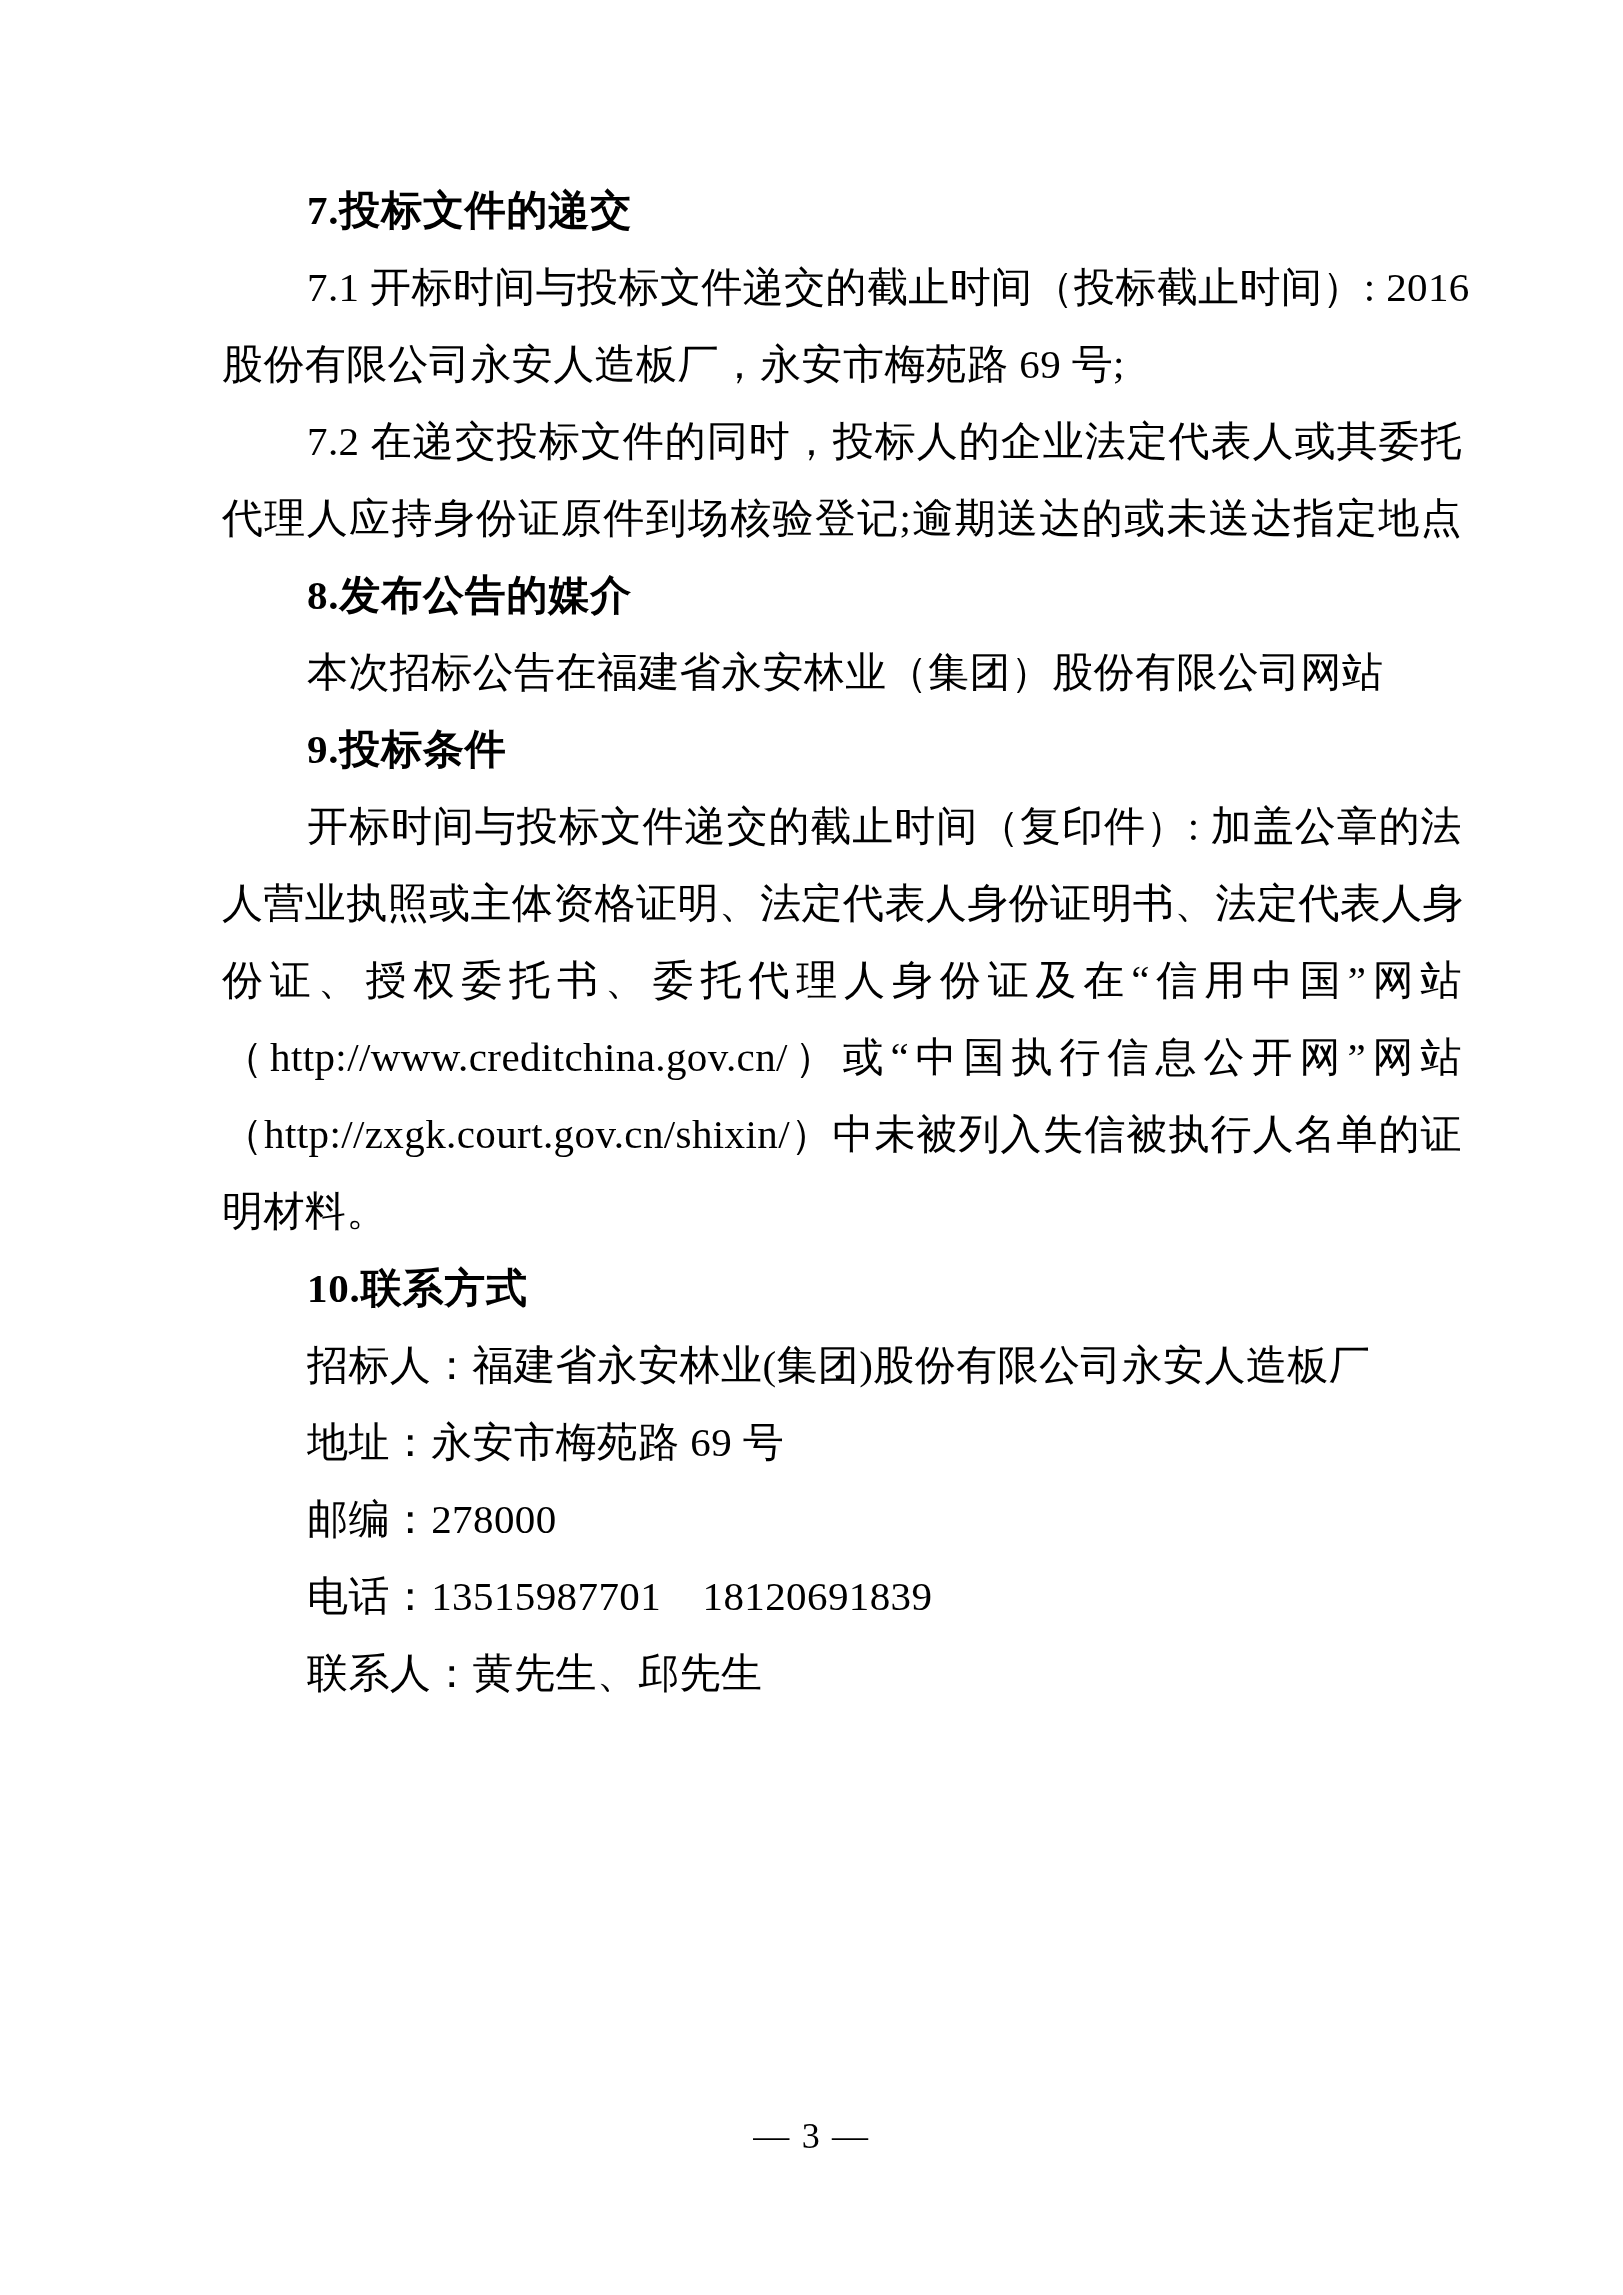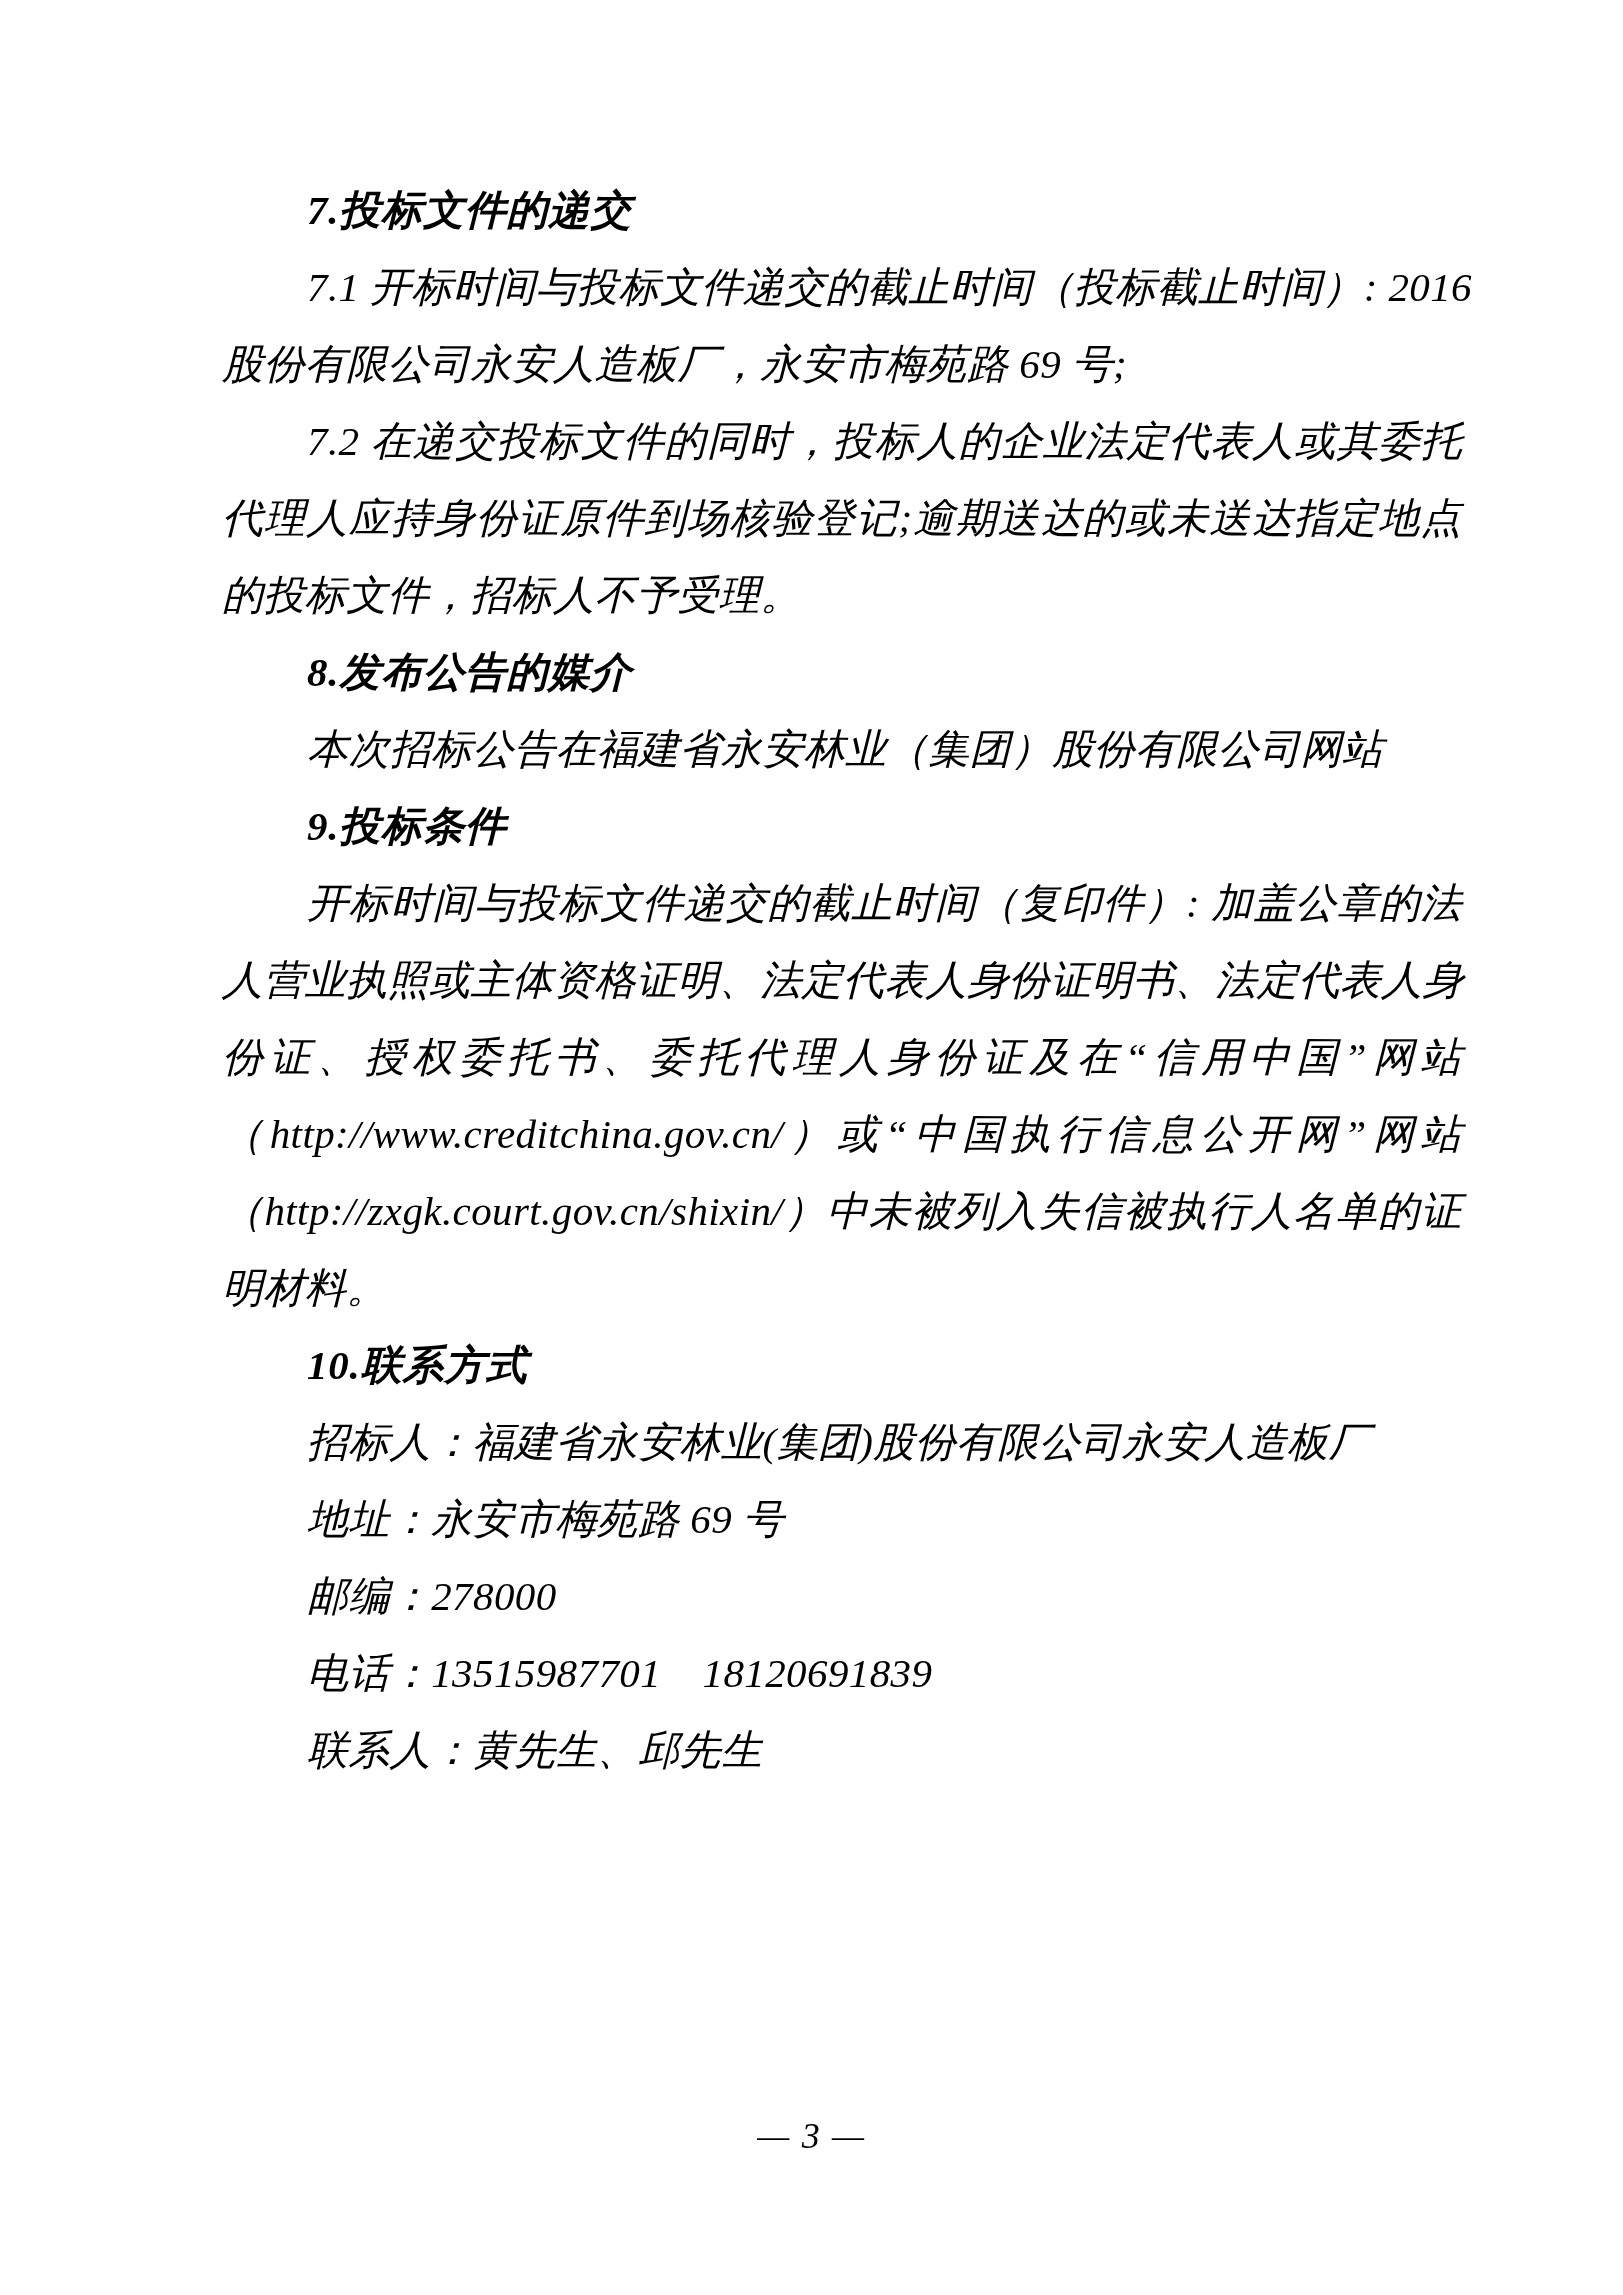--- a/index.html
+++ b/index.html
@@ -8,21 +8,20 @@
     background: #ffffff;
   }
   .page {
     position: relative;
     width: 1623px;
     height: 2295px;
     background: #ffffff;
     color: #000000;
     font-family: "Liberation Serif", "DejaVu Serif", serif;
     overflow: hidden;
-    font-style: italic;
   }
   .content {
     position: absolute;
     left: 222px;
     top: 172px;
     width: 1240px;
   }
   .line {
     font-size: 41px;
     line-height: 77px;
@@ -58,21 +57,20 @@
 <div class="page">
   <main class="content">
 
     <div class="line heading indent">7.投标文件的递交</div>
 
     <div class="line indent fill">7.1 开标时间与投标文件递交的截止时间（投标截止时间）: 2016</div>
     <div class="line">股份有限公司永安人造板厂，永安市梅苑路 69 号;</div>
 
     <div class="line indent fill">7.2 在递交投标文件的同时，投标人的企业法定代表人或其委托</div>
     <div class="line fill">代理人应持身份证原件到场核验登记;逾期送达的或未送达指定地点</div>
-    <div class="line">的投标文件，招标人不予受理。</div>
 
     <div class="line heading indent">8.发布公告的媒介</div>
     <div class="line indent">本次招标公告在福建省永安林业（集团）股份有限公司网站</div>
 
     <div class="line heading indent">9.投标条件</div>
     <div class="line indent fill">开标时间与投标文件递交的截止时间（复印件）: 加盖公章的法</div>
     <div class="line fill">人营业执照或主体资格证明、法定代表人身份证明书、法定代表人身</div>
     <div class="line fill">份证、授权委托书、委托代理人身份证及在“信用中国”网站</div>
     <div class="line fill">（http://www.creditchina.gov.cn/）或“中国执行信息公开网”网站</div>
     <div class="line fill">（http://zxgk.court.gov.cn/shixin/）中未被列入失信被执行人名单的证</div>

